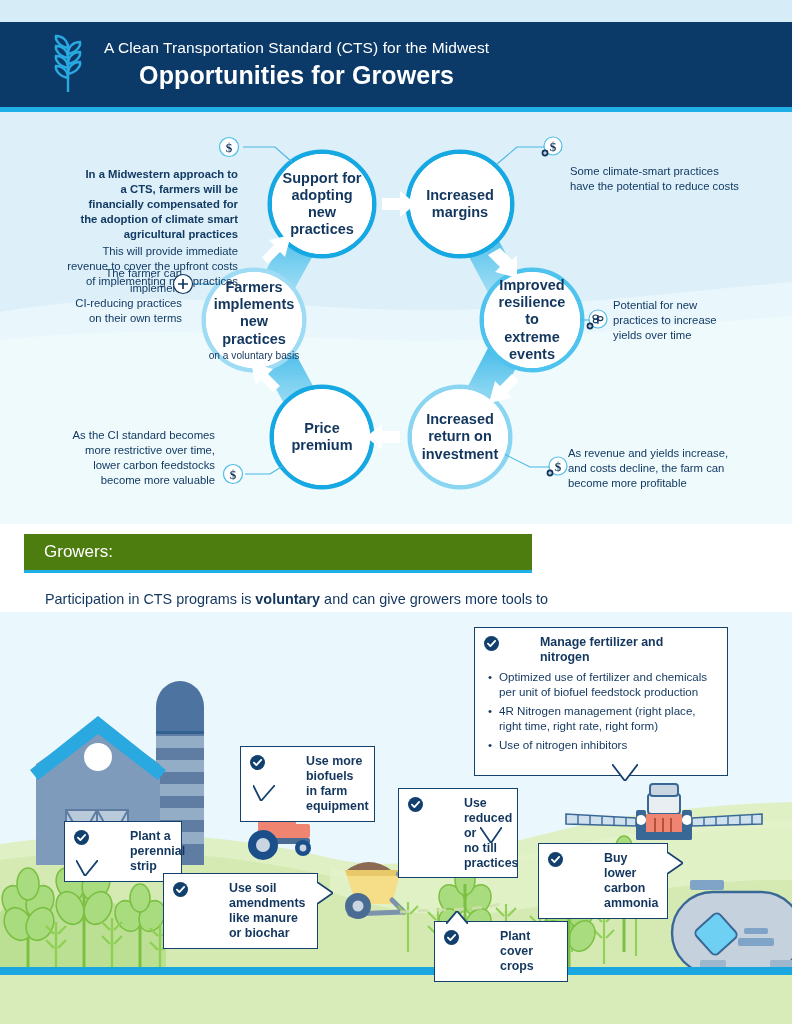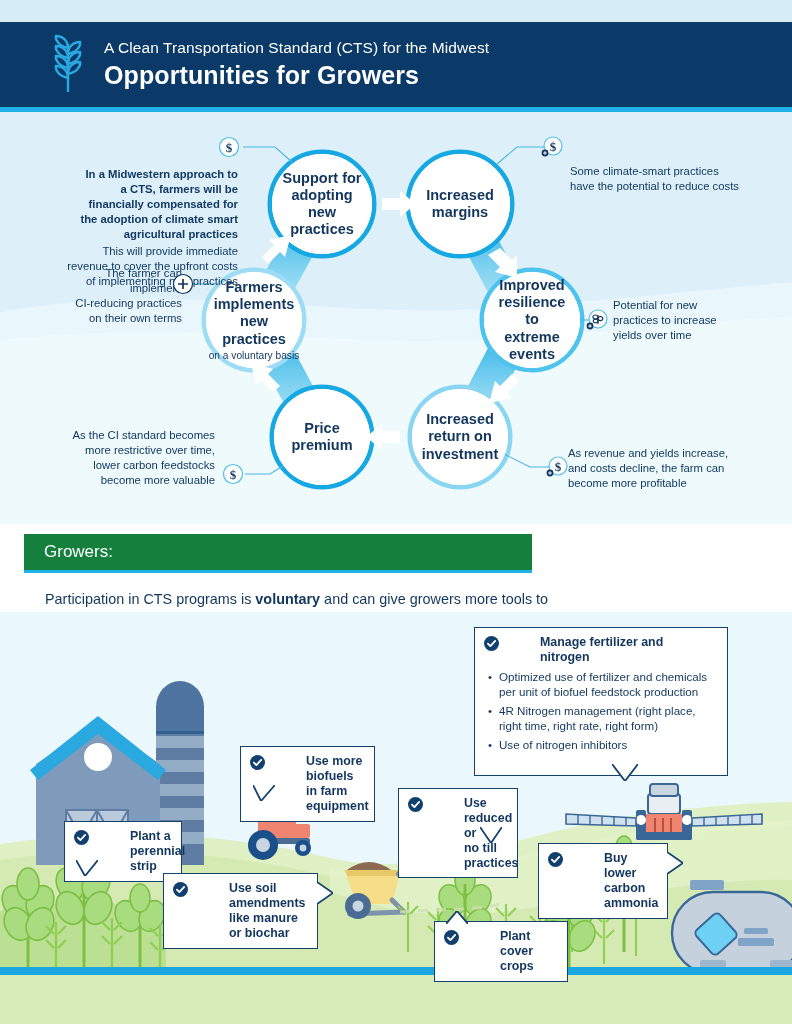--- a/index.html
+++ b/index.html
@@ -9,21 +9,21 @@
     font-family:"Liberation Sans", sans-serif;
     color:#12365e;
   }
   .page{position:absolute;inset:0;width:792px;height:1024px;overflow:hidden;}
 
   
   .top-band{position:absolute;left:0;top:0;width:792px;height:22px;background:#d6ecf7;}
 
   
   .header{position:absolute;left:0;top:22px;width:792px;height:85px;background:#0b3a69;}
-  .header-inner{position:absolute;left:44px;top:0;height:85px;display:flex;align-items:center;}
+  .header-inner{position:absolute;left:44px;top:0;height:85px;display:flex;align-items:center;text-align:center;}
   .logo{width:46px;height:62px;margin-right:14px;flex:0 0 auto;}
   .head-texts{display:flex;flex-direction:column;justify-content:center;}
   .head-sub{color:#ffffff;font-size:15.5px;letter-spacing:.1px;line-height:1.15;font-weight:400;}
   .head-title{color:#ffffff;font-size:25px;font-weight:bold;line-height:1.2;margin-top:4px;letter-spacing:.1px;}
   .header-rule{position:absolute;left:0;top:107px;width:792px;height:5px;background:#1eb0e6;}
 
   
   .cycle-sec{position:absolute;left:0;top:112px;width:792px;height:412px;background:#ddf0fa;overflow:hidden;}
   .cycle-wave{position:absolute;left:0;top:0;width:792px;height:412px;}
   .cycle-svg{position:absolute;left:0;top:0;width:792px;height:412px;}
@@ -34,21 +34,21 @@
   .node .nsub{font-size:10.2px;font-weight:400;color:#12365e;margin-top:2px;line-height:1.1;}
 
   .ann{position:absolute;font-size:11.3px;line-height:1.33;color:#133a63;}
   .ann.bold{font-weight:bold;}
   .ann.right{text-align:right;}
   .ann.left{text-align:left;}
 
   .badge{position:absolute;width:22px;height:22px;}
 
   
-  .band{position:absolute;left:24px;top:534px;width:508px;height:36px;background:#15803d;
+  .band{position:absolute;left:24px;top:534px;width:508px;height:36px;background:#4d7c0f;
         display:flex;align-items:center;padding-left:20px;box-sizing:border-box;}
   .band-light{color:#ffffff;font-size:17px;font-weight:400;}
   .band-bold{color:#ffffff;font-size:17px;font-weight:bold;margin-left:6px;}
   .band-rule{position:absolute;left:24px;top:570px;width:508px;height:3px;background:#1eb0e6;}
 
   .intro{position:absolute;left:45px;top:589px;width:530px;font-size:14.4px;line-height:1.45;color:#12365e;}
   .intro b{font-weight:bold;}
 
   
   .scene{position:absolute;left:0;top:612px;width:792px;height:412px;overflow:hidden;background:#eaf7fc;}

